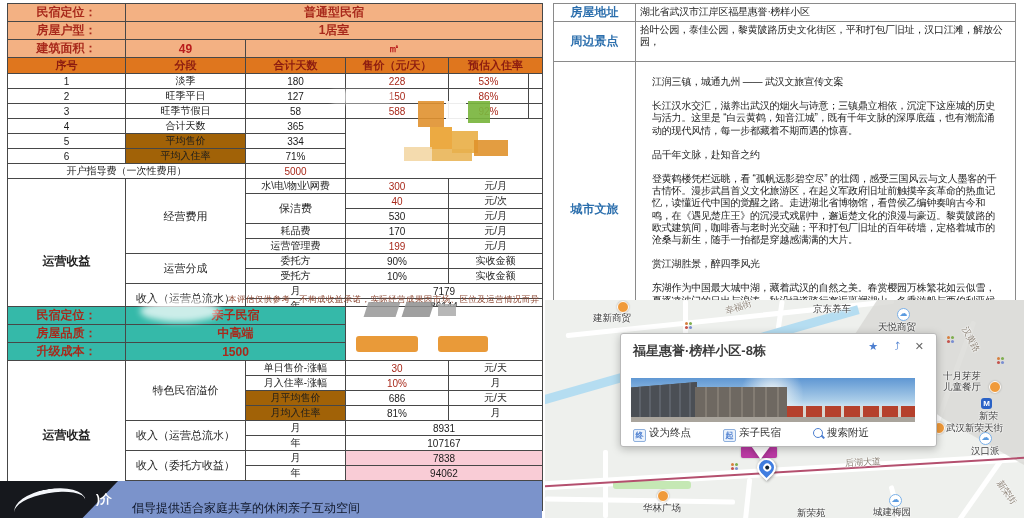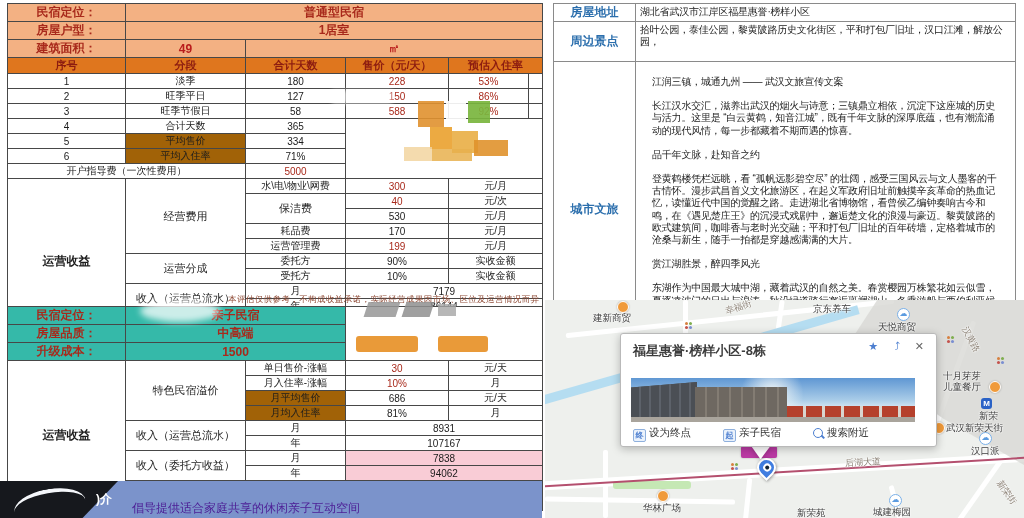--- a/index.html
+++ b/index.html
@@ -26,21 +26,21 @@
   .disc{position:absolute;left:228px;top:294px;font-size:8.5px;color:#8f4a35;
         white-space:nowrap;letter-spacing:.4px;z-index:3}
   
   .band{position:absolute;left:0;top:481px;width:542px;height:37px;background:#7b93cb;overflow:hidden}
   .band-black{position:absolute;left:0;top:0;width:118px;height:37px;background:#16181d;
               clip-path:polygon(0 0,100% 0,70% 100%,0 100%)}
   .swoosh{position:absolute;left:14px;top:8px;width:72px;height:30px;border-radius:50%;
           border-top:4px solid #f4f6fa;transform:rotate(-10deg)}
   .band-ico{position:absolute;left:96px;top:10px;color:#fff;font-size:12px;font-weight:bold}
   .band-l1{position:absolute;left:132px;top:4px;color:#b9c8ea;font-size:12px}
-  .band-l2{position:absolute;left:132px;top:19px;color:#4c1d95;font-size:12px}
+  .band-l2{position:absolute;left:132px;top:19px;color:#0f172a;font-size:12px}
   
   .wm{position:absolute;z-index:3;pointer-events:none}
   
   .ri td{border:1px solid #8a8a8a;font-size:10px}
   .ri .rlab{color:#2c6fad;font-weight:bold;font-size:12px}
   .rcontent{text-align:left;padding:2px 4px;white-space:normal;line-height:12.2px;
             font-size:10px;letter-spacing:-.2px;vertical-align:top}
   .rpara{margin:12px}
   
   .map{position:absolute;left:545px;top:300px;width:479px;height:218px;background:#eef0ed;overflow:hidden}

